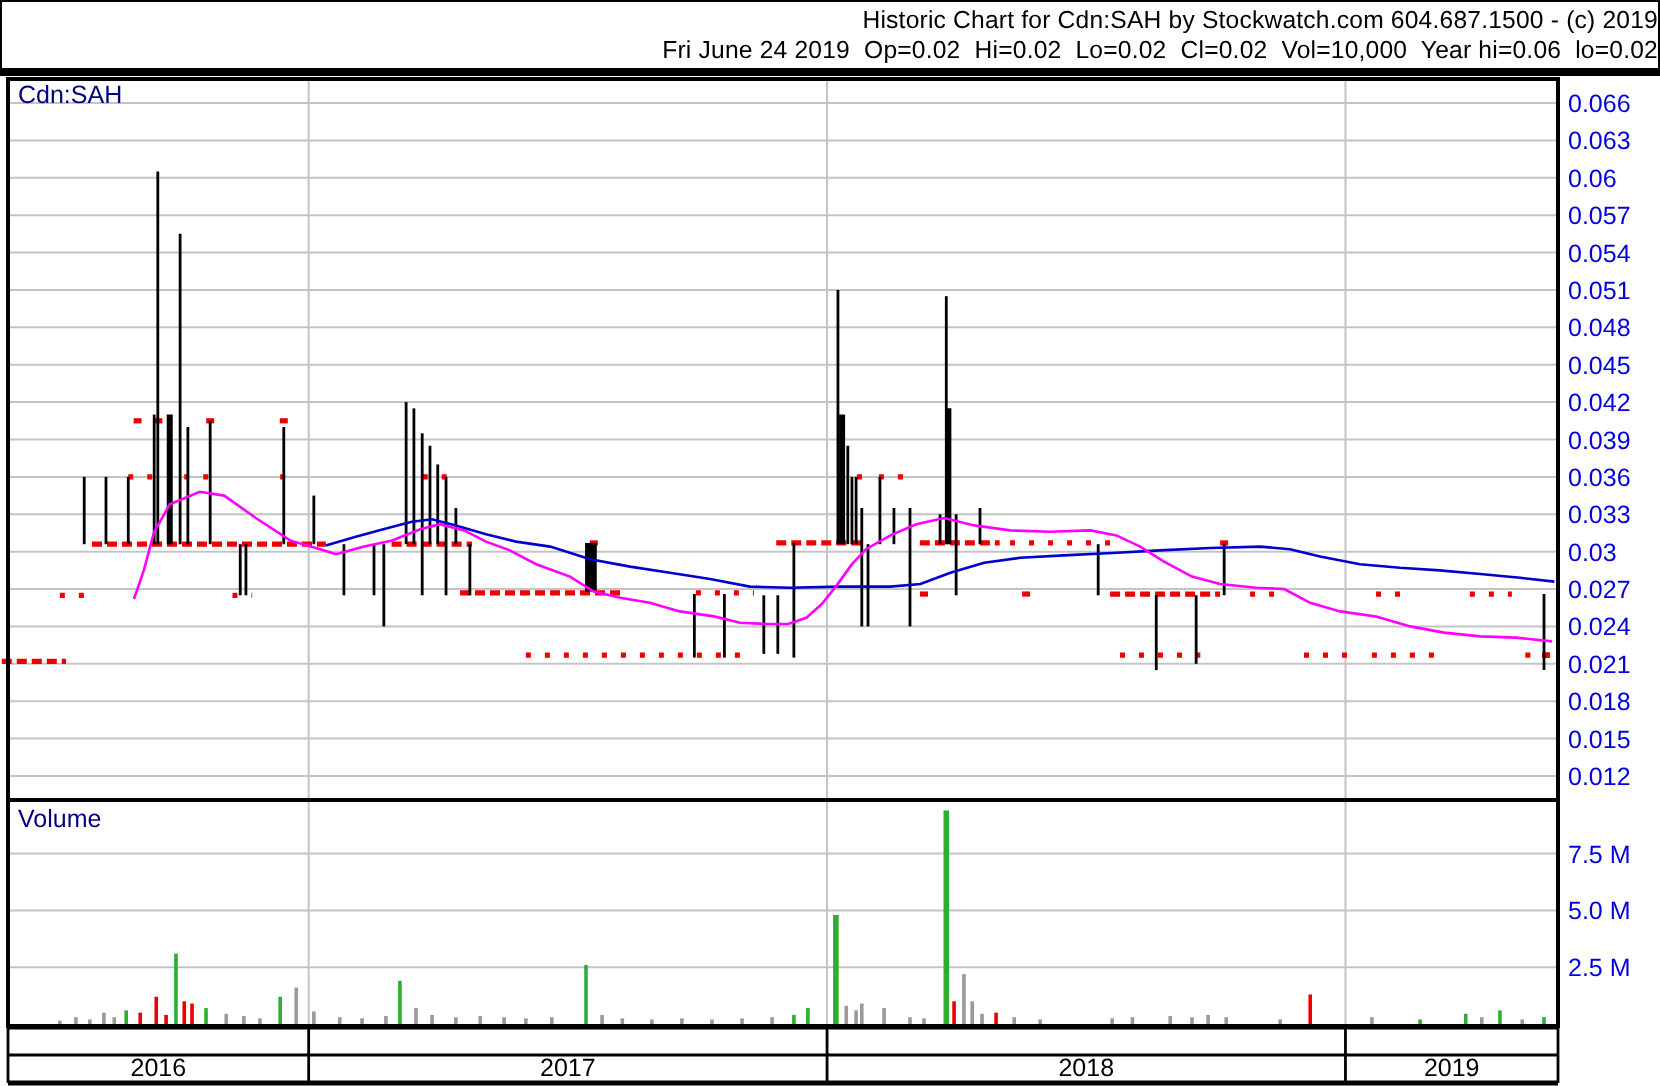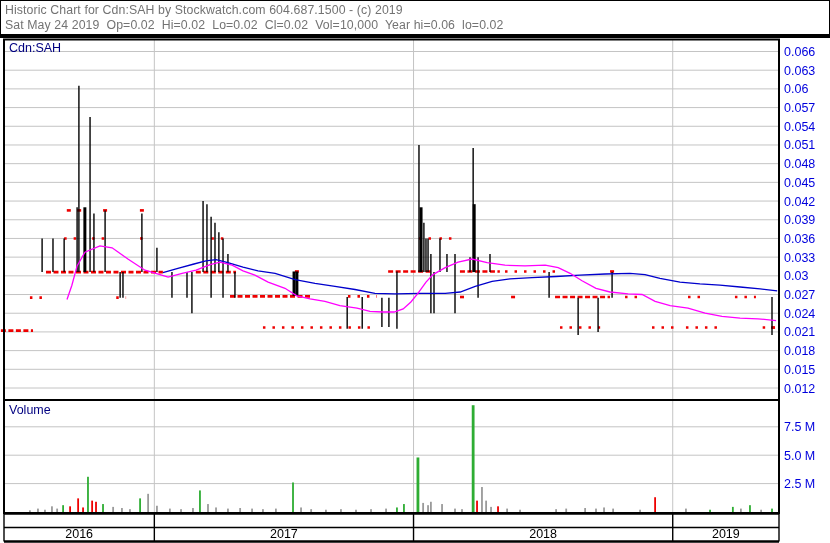--- a/index.html
+++ b/index.html
@@ -2,21 +2,21 @@
 <html><head>
 <meta charset="utf-8">
 <style>
   html,body{margin:0;padding:0;background:#ffffff;}
   #win{position:relative;width:830px;height:543px;background:#ffffff;overflow:hidden;
        font-family:"Liberation Sans","DejaVu Sans",sans-serif;}
   #hdr{position:absolute;left:0;top:0;width:830px;height:38px;box-sizing:border-box;
        border:1px solid #000;border-bottom:4px solid #000;padding:2px 0 0 4px;
        background:#fff;}
   #hdr .hline{display:block;font-size:12.3px;line-height:15px;white-space:pre;
-       color:#737373;letter-spacing:0.1px;}
+       color:#000000;letter-spacing:0.1px;text-align:right;}
   svg{position:absolute;left:0;top:0;}
   text{font-family:"Liberation Sans","DejaVu Sans",sans-serif;}
 </style>
 </head>
 <body>
 
 <div id="win">
   <svg id="chart" width="830" height="543" viewBox="0 0 830 543">
     <g id="g-price-grid">
         <line x1="4" y1="51.5" x2="779" y2="51.5" stroke="#c4c4c4" stroke-width="1"></line>
@@ -260,15 +260,15 @@
         <text x="283.93311036787327" y="538" font-size="12.5" fill="#000000" text-anchor="middle">2017</text>
         <text x="543.1304347825883" y="538" font-size="12.5" fill="#000000" text-anchor="middle">2018</text>
         <text x="725.8645484949728" y="538" font-size="12.5" fill="#000000" text-anchor="middle">2019</text>
       </g>
     <text x="9" y="51.5" font-size="12.5" fill="#000080">Cdn:SAH</text>
     <text x="9" y="413.5" font-size="12.5" fill="#000080">Volume</text>
   </svg>
 
   <div id="hdr">
     <span class="hline">Historic Chart for Cdn:SAH by Stockwatch.com 604.687.1500 - (c) 2019</span>
-    <span class="hline">Sat May 24 2019  Op=0.02  Hi=0.02  Lo=0.02  Cl=0.02  Vol=10,000  Year hi=0.06  lo=0.02</span>
+    <span class="hline">Fri June 24 2019  Op=0.02  Hi=0.02  Lo=0.02  Cl=0.02  Vol=10,000  Year hi=0.06  lo=0.02</span>
   </div>
 </div>
 
 </body></html>

